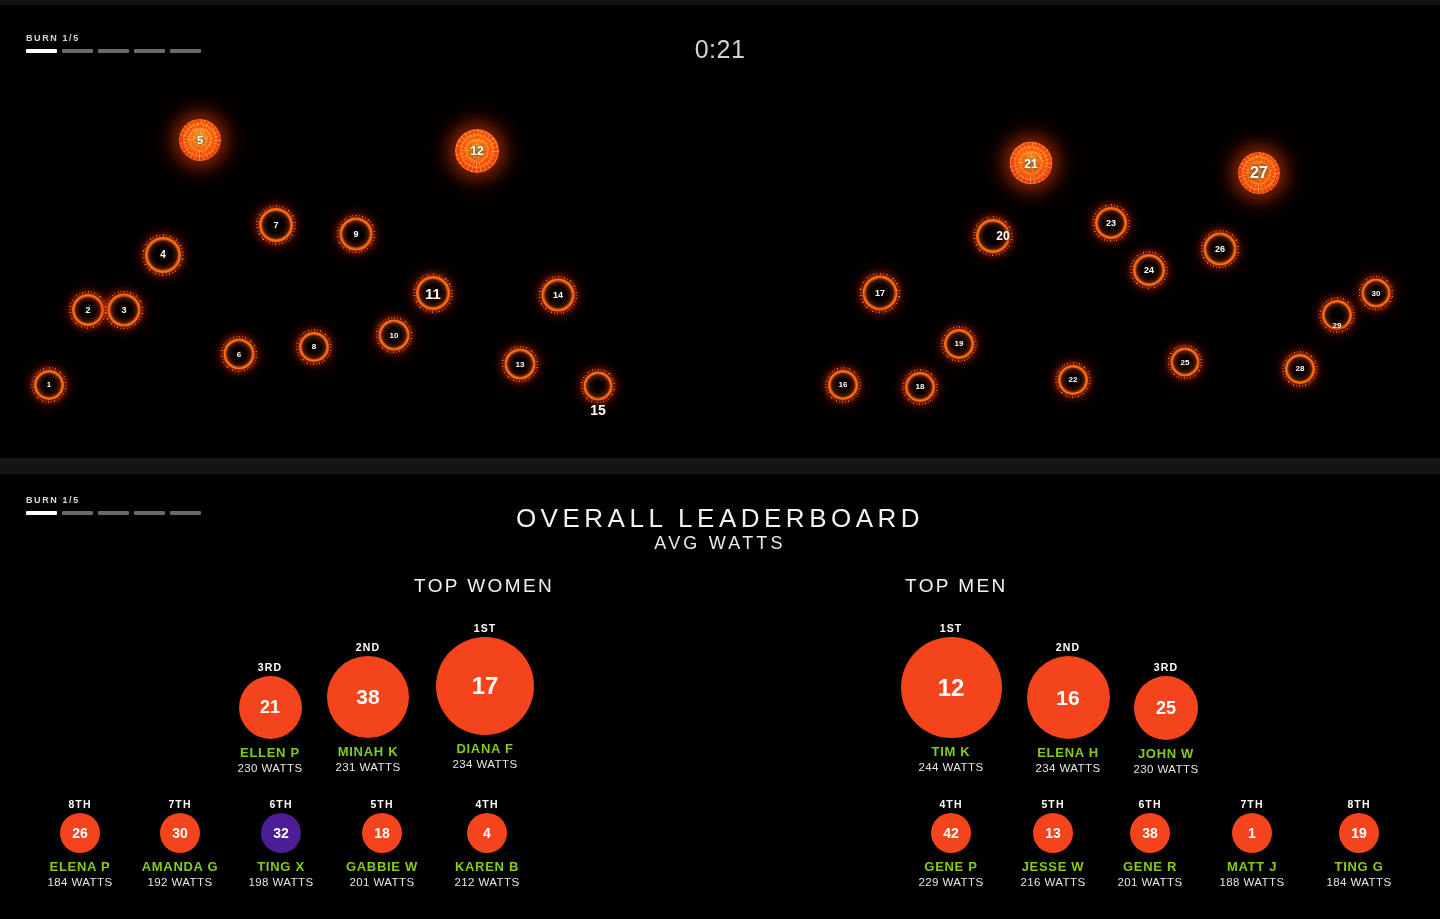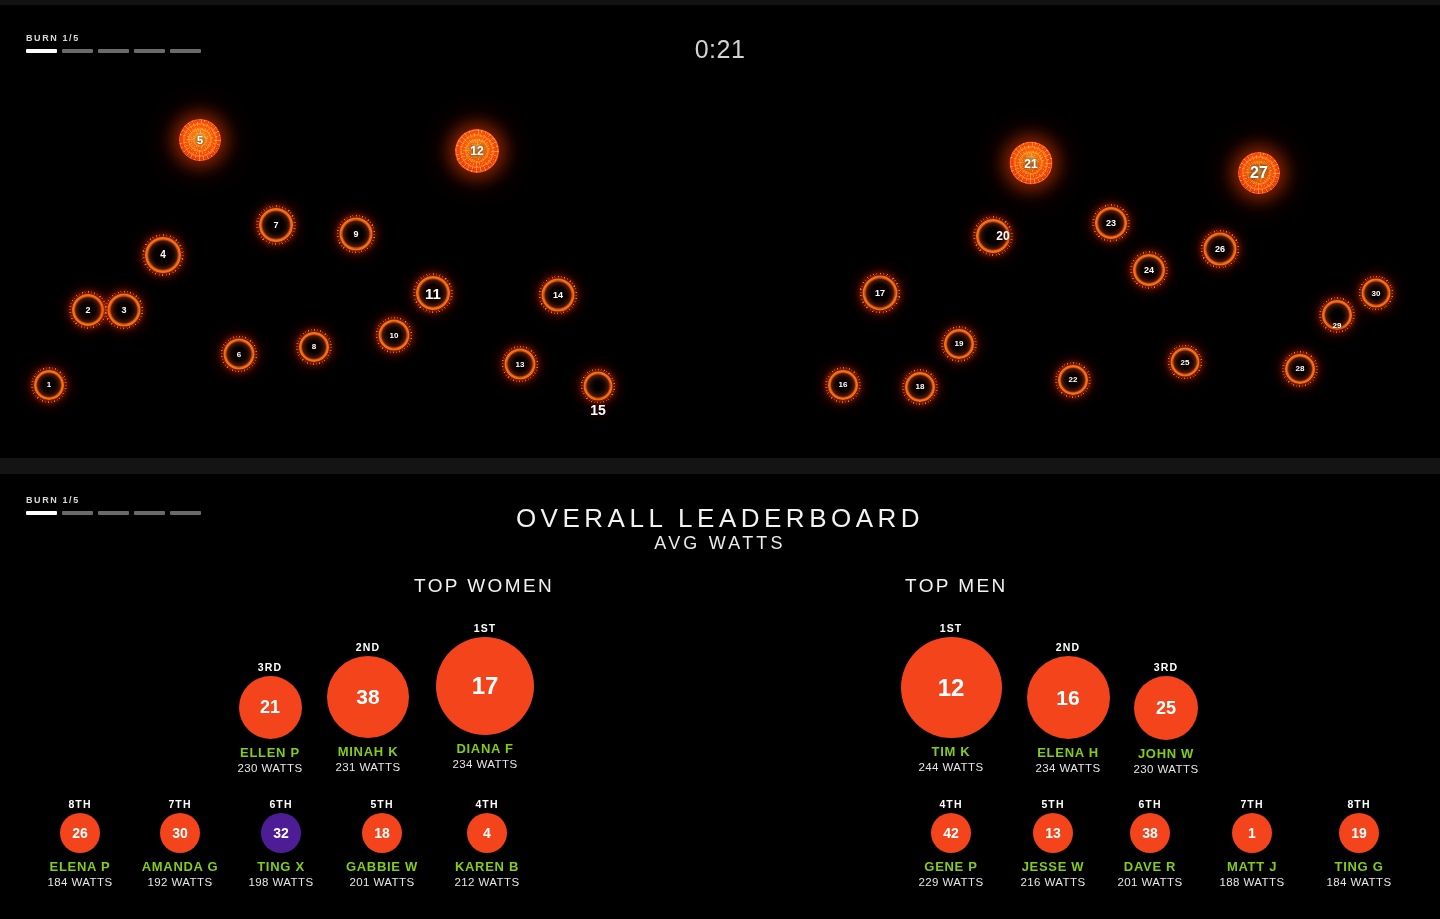--- a/index.html
+++ b/index.html
@@ -381,21 +381,21 @@
     </div>
     <div class="entry" style="left: 1053px; top: 798px;">
       <div class="rank">5TH</div>
       <div class="bubble" style="width: 40px; height: 40px; background: rgb(244, 68, 27); font-size: 14px;">13</div>
       <div class="pname">JESSE W</div>
       <div class="pwatts">216 WATTS</div>
     </div>
     <div class="entry" style="left: 1150px; top: 798px;">
       <div class="rank">6TH</div>
       <div class="bubble" style="width: 40px; height: 40px; background: rgb(244, 68, 27); font-size: 14px;">38</div>
-      <div class="pname">DAVE R</div>
+      <div class="pname">GENE R</div>
       <div class="pwatts">201 WATTS</div>
     </div>
     <div class="entry" style="left: 1252px; top: 798px;">
       <div class="rank">7TH</div>
       <div class="bubble" style="width: 40px; height: 40px; background: rgb(244, 68, 27); font-size: 14px;">1</div>
       <div class="pname">MATT J</div>
       <div class="pwatts">188 WATTS</div>
     </div>
     <div class="entry" style="left: 1359px; top: 798px;">
       <div class="rank">8TH</div>

